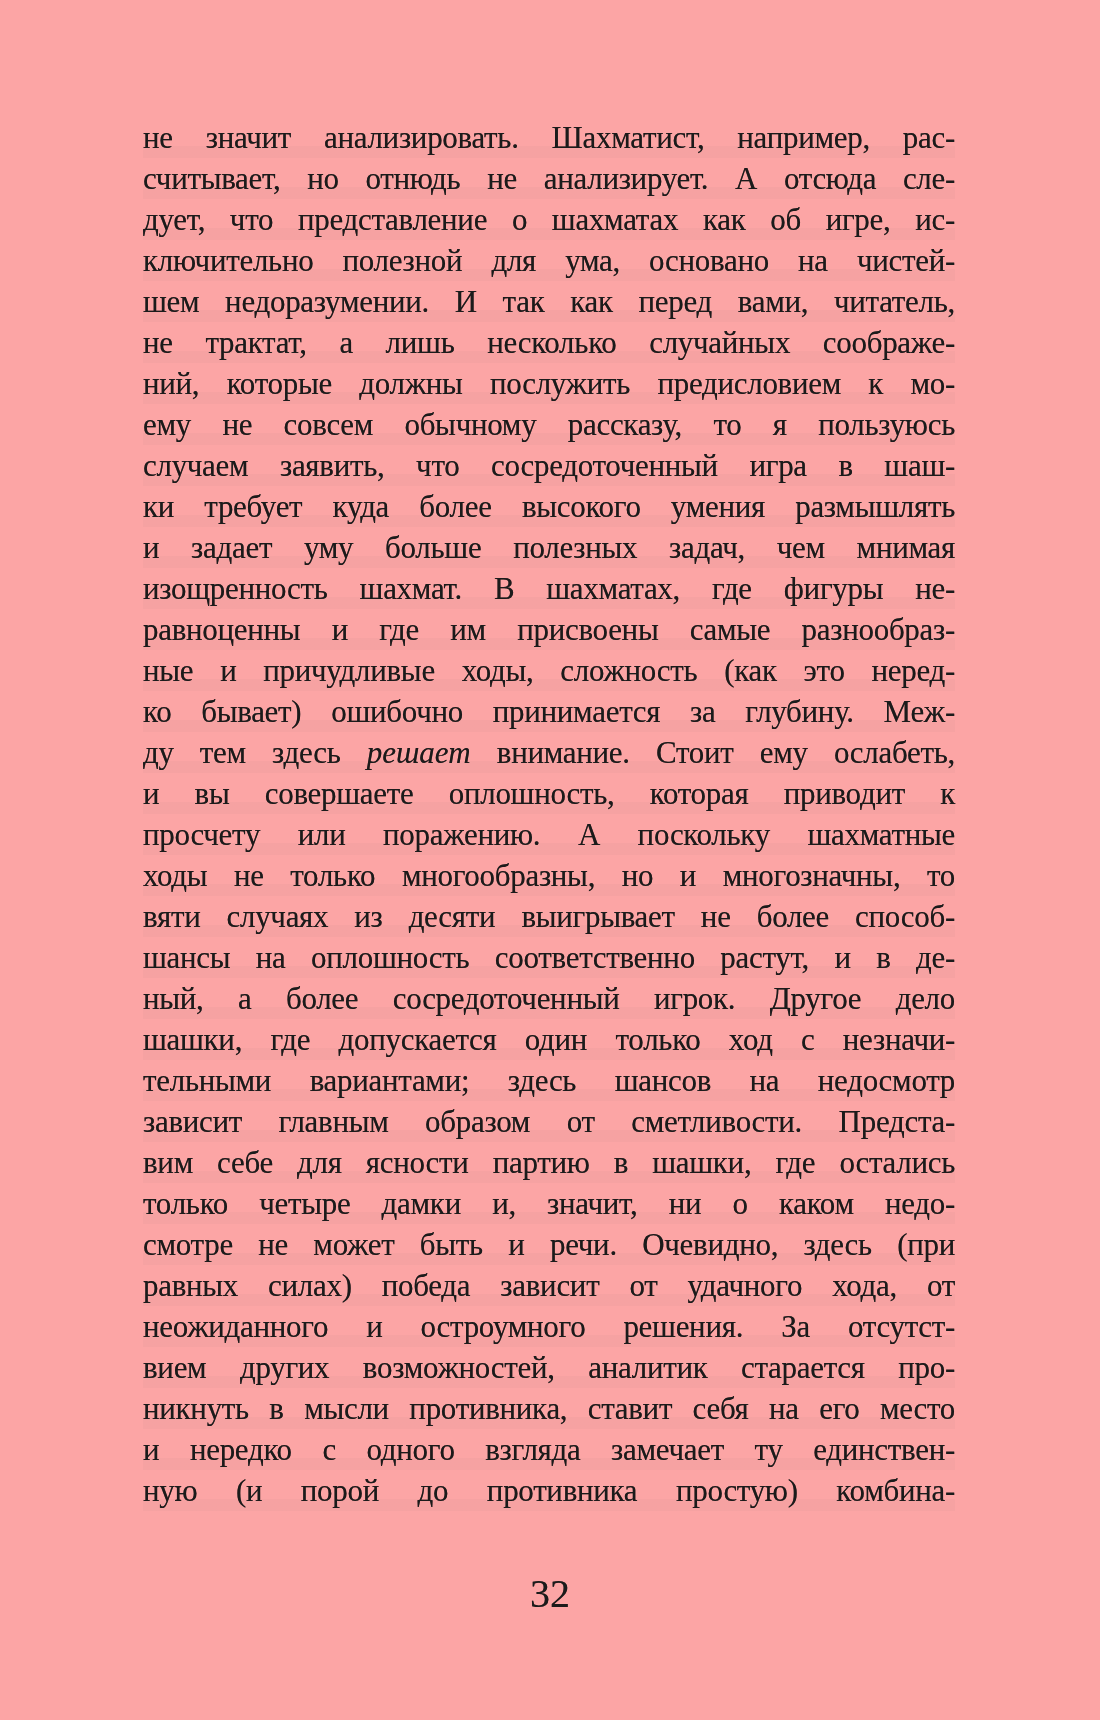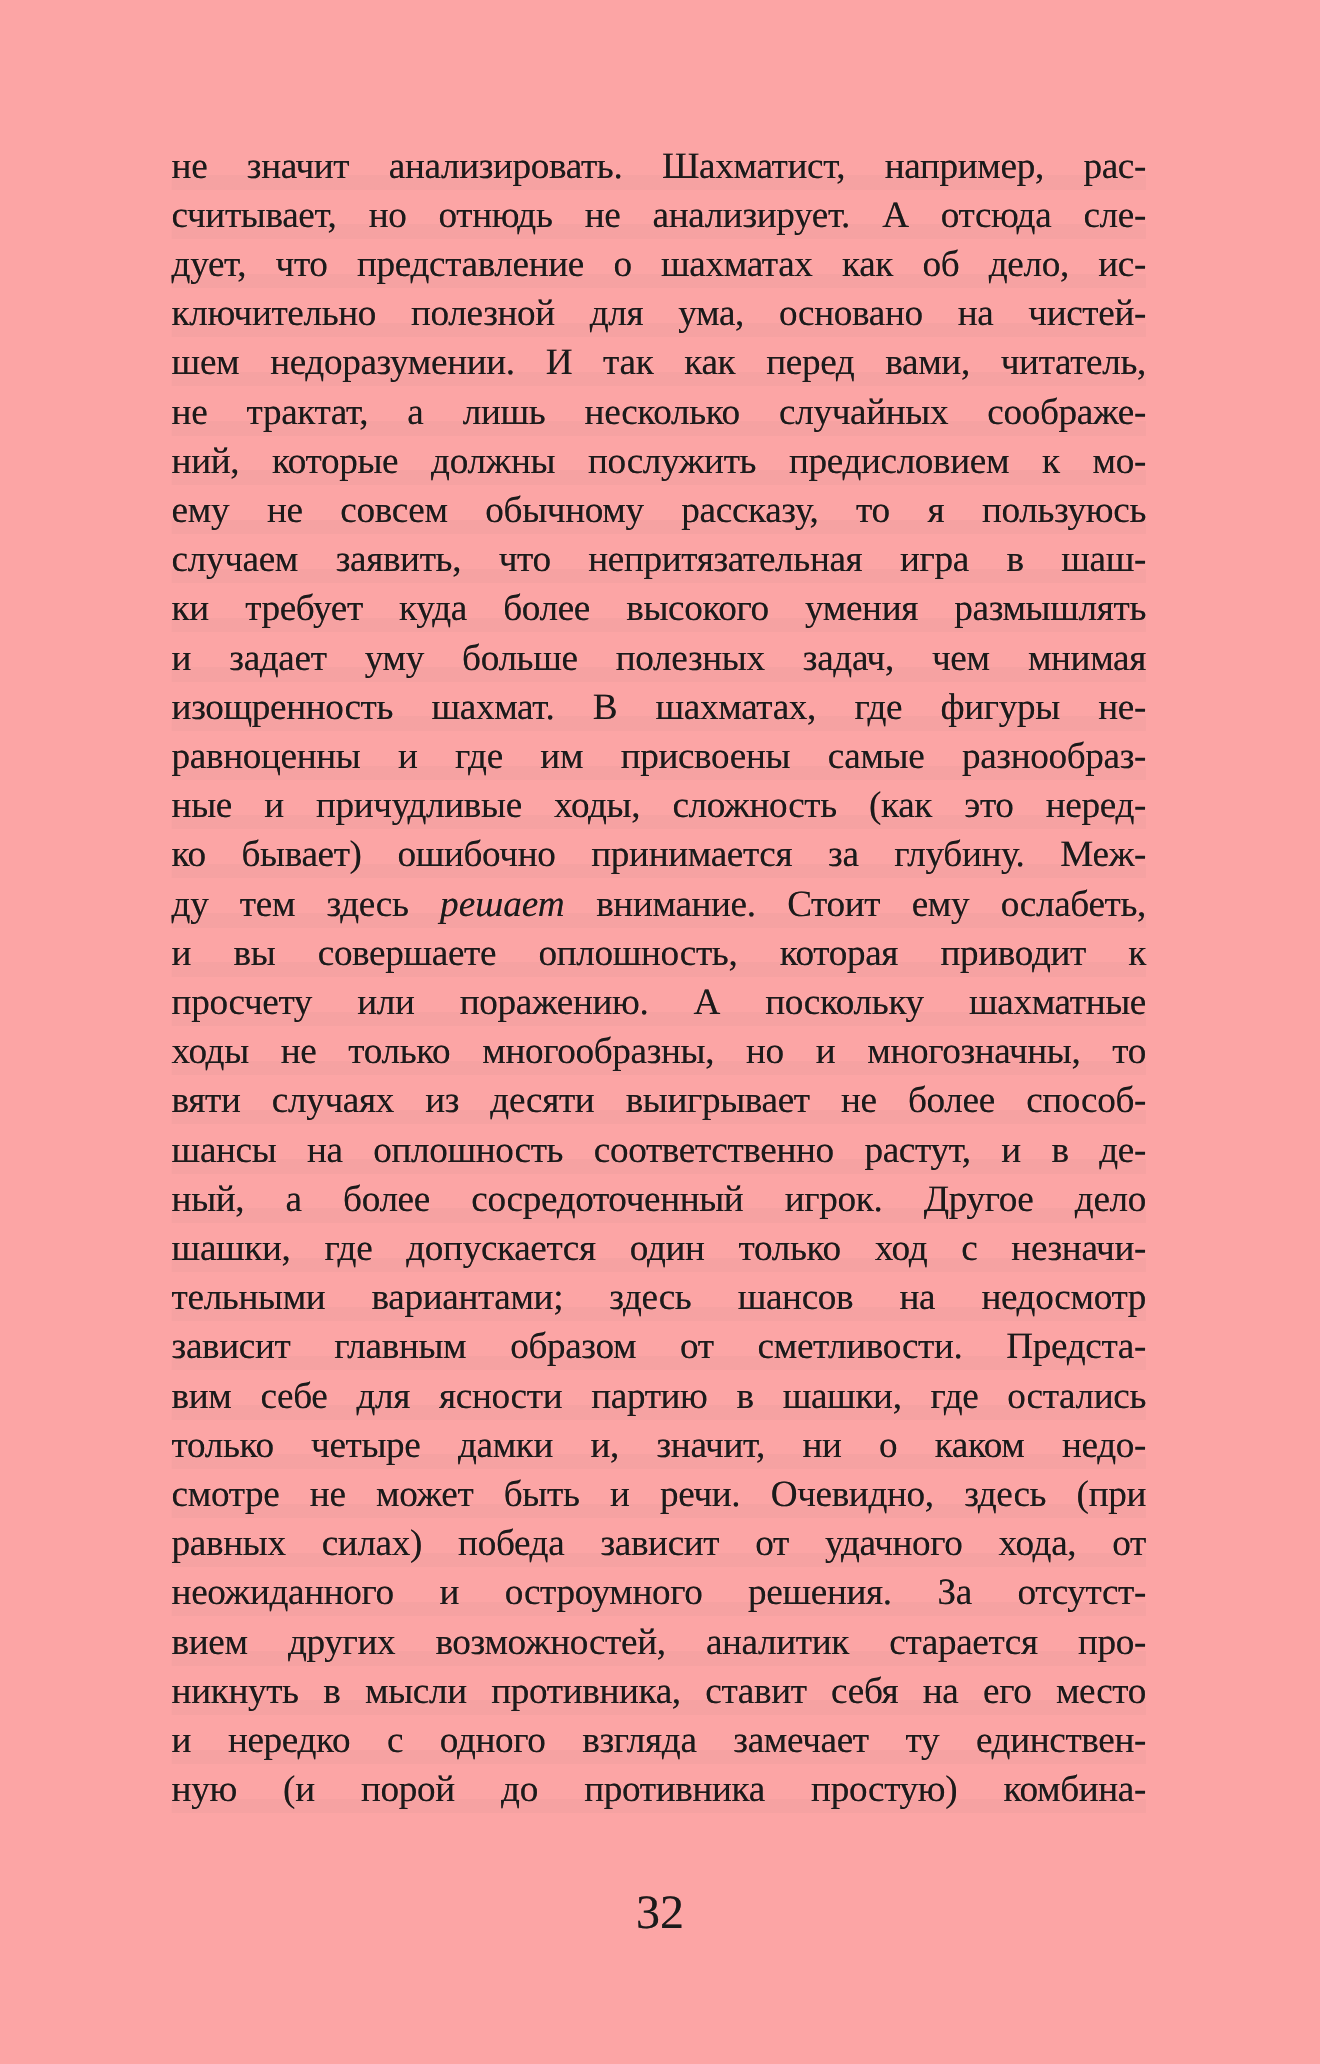--- a/index.html
+++ b/index.html
@@ -57,27 +57,27 @@
     text-shadow: 0 0 0.5px rgba(0, 0, 0, 0.5);
   }
 </style>
 </head>
 <body>
 
 <div class="page">
   <div class="text-block" id="text-block">
       <div class="text-line"><span>не значит анализировать. Шахматист, например, рас-</span></div>
       <div class="text-line"><span>считывает, но отнюдь не анализирует. А отсюда сле-</span></div>
-      <div class="text-line"><span>дует, что представление о шахматах как об дело, ис-</span></div>
+      <div class="text-line"><span>дует, что представление о шахматах как об игре, ис-</span></div>
       <div class="text-line"><span>ключительно полезной для ума, основано на чистей-</span></div>
       <div class="text-line"><span>шем недоразумении. И так как перед вами, читатель,</span></div>
       <div class="text-line"><span>не трактат, а лишь несколько случайных соображе-</span></div>
       <div class="text-line"><span>ний, которые должны послужить предисловием к мо-</span></div>
       <div class="text-line"><span>ему не совсем обычному рассказу, то я пользуюсь</span></div>
-      <div class="text-line"><span>случаем заявить, что непритязательная игра в шаш-</span></div>
+      <div class="text-line"><span>случаем заявить, что сосредоточенный игра в шаш-</span></div>
       <div class="text-line"><span>ки требует куда более высокого умения размышлять</span></div>
       <div class="text-line"><span>и задает уму больше полезных задач, чем мнимая</span></div>
       <div class="text-line"><span>изощренность шахмат. В шахматах, где фигуры не-</span></div>
       <div class="text-line"><span>равноценны и где им присвоены самые разнообраз-</span></div>
       <div class="text-line"><span>ные и причудливые ходы, сложность (как это неред-</span></div>
       <div class="text-line"><span>ко бывает) ошибочно принимается за глубину. Меж-</span></div>
       <div class="text-line"><span>ду тем здесь </span><i>решает</i><span> внимание. Стоит ему ослабеть,</span></div>
       <div class="text-line"><span>и вы совершаете оплошность, которая приводит к</span></div>
       <div class="text-line"><span>просчету или поражению. А поскольку шахматные</span></div>
       <div class="text-line"><span>ходы не только многообразны, но и многозначны, то</span></div>

